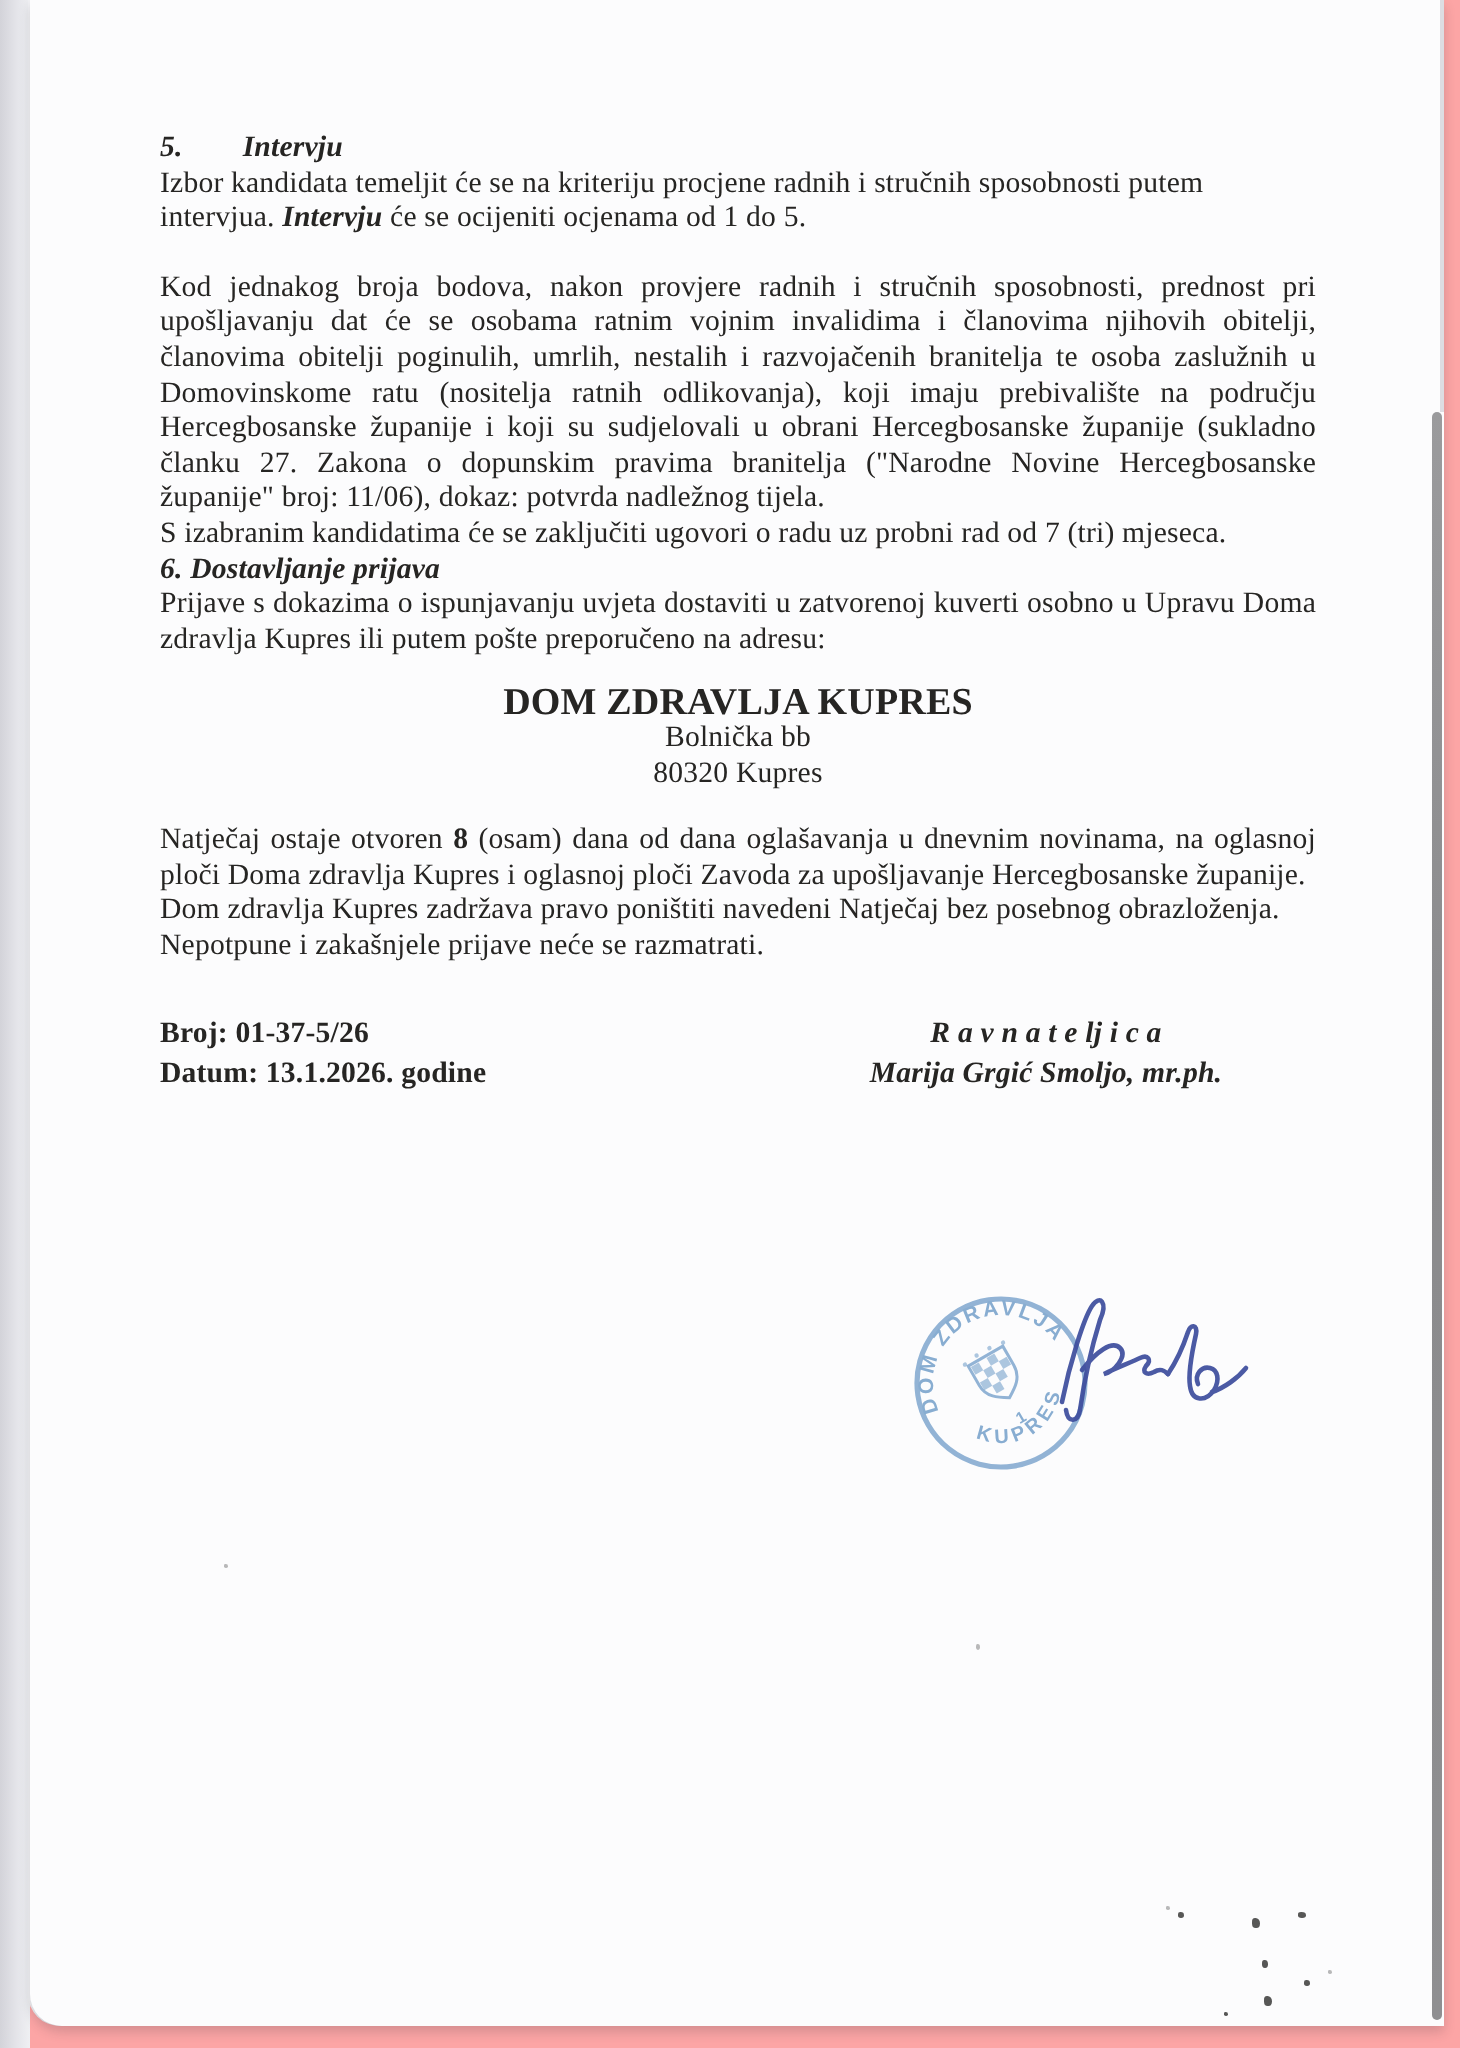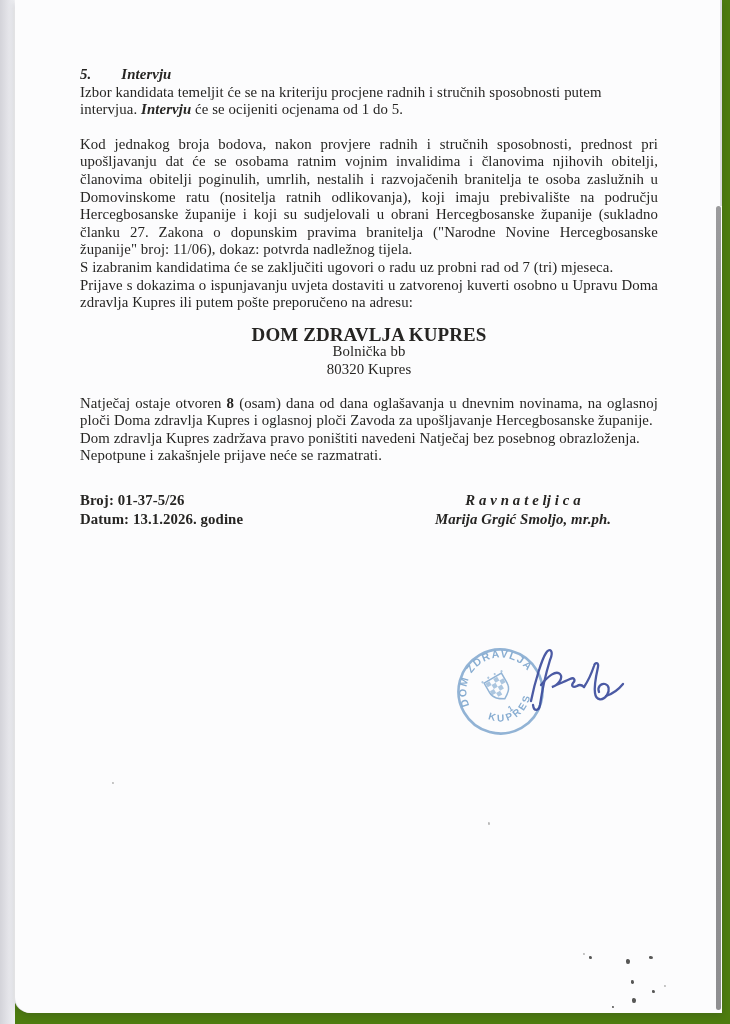--- a/index.html
+++ b/index.html
@@ -1,21 +1,21 @@
 <!DOCTYPE html>
 <html><head>
 <meta charset="utf-8">
 <style>
   html,body{margin:0;padding:0;}
   body{
     width:730px;height:1024px;overflow:hidden;
     background:#e9e9ed;
     font-family:"Liberation Serif","DejaVu Serif",serif;
   }
-  .canvas{position:relative;width:730px;height:1024px;background:#4d7c0f;}
+  .canvas{position:relative;width:730px;height:1024px;background:#fca5a5;}
   .left-edge{
     position:absolute;left:0;top:0;width:15px;height:1024px;
     background:linear-gradient(90deg,#d3d3d9 0%,#e4e4e9 55%,#eff0f3 100%);
   }
   .page{
     position:absolute;left:15px;top:0;width:707px;height:1013px;
     background:#fcfcfd;
     border-bottom-left-radius:16px;
     box-shadow:0 3px 6px rgba(40,40,50,.18), -1px 0 0 #f2f2f5;
   }
@@ -64,20 +64,21 @@
 
     <p class="bi"><span class="h5-num">5.</span><span class="h5-title">Intervju</span></p>
 
     <p><span>Izbor kandidata temeljit će se na kriteriju procjene radnih i stručnih sposobnosti putem intervjua. </span><span class="bi">Intervju</span><span> će se ocijeniti ocjenama od 1 do 5.</span></p>
 
 
     <p class="just gap-m">Kod jednakog broja bodova, nakon provjere radnih i stručnih sposobnosti, prednost pri upošljavanju dat će se osobama ratnim vojnim invalidima i članovima njihovih obitelji, članovima obitelji poginulih, umrlih, nestalih i razvojačenih branitelja te osoba zaslužnih u Domovinskome ratu (nositelja ratnih odlikovanja), koji imaju prebivalište na području Hercegbosanske županije i koji su sudjelovali u obrani Hercegbosanske županije (sukladno članku 27. Zakona o dopunskim pravima branitelja ("Narodne Novine Hercegbosanske županije" broj: 11/06), dokaz: potvrda nadležnog tijela.</p>
 
     <p>S izabranim kandidatima će se zaključiti ugovori o radu uz probni rad od 7 (tri) mjeseca.</p>
 
+    <p class="bi">6. Dostavljanje prijava</p>
 
     <p class="just">Prijave s dokazima o ispunjavanju uvjeta dostaviti u zatvorenoj kuverti osobno u Upravu Doma zdravlja Kupres ili putem pošte preporučeno na adresu:</p>
 
     <div class="address">
       <div class="addr-name">DOM ZDRAVLJA KUPRES</div>
       <div>Bolnička bb</div>
       <div>80320 Kupres</div>
     </div>
 
     <p class="just gap-l"><span>Natječaj ostaje otvoren </span><span class="b">8</span><span> (osam) dana od dana oglašavanja u dnevnim novinama, na oglasnoj ploči Doma zdravlja Kupres i oglasnoj ploči Zavoda za upošljavanje Hercegbosanske županije.</span></p>

